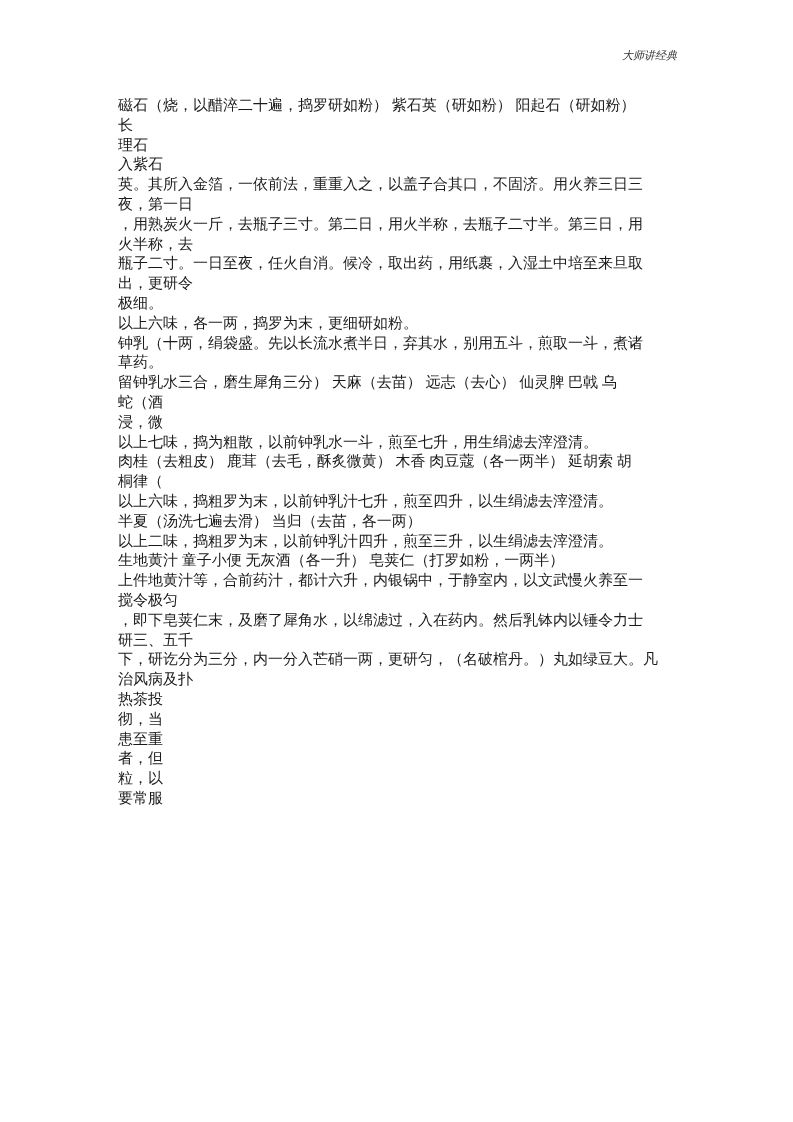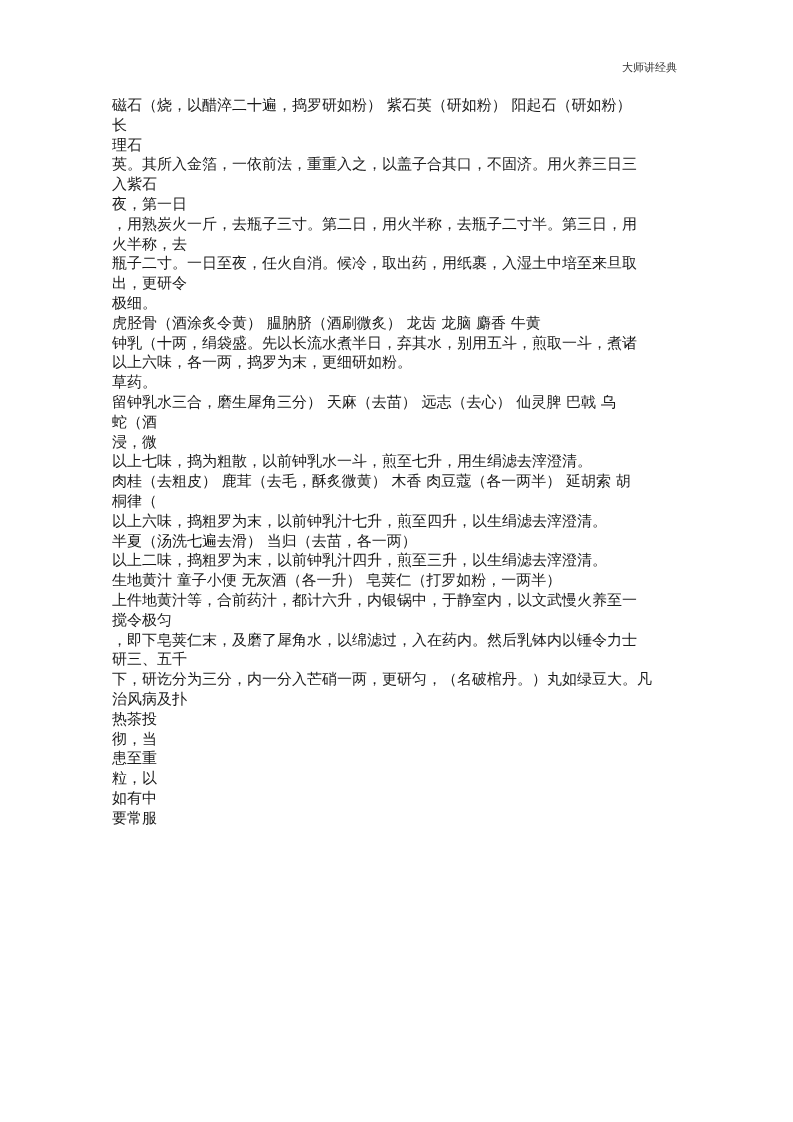--- a/index.html
+++ b/index.html
@@ -10,74 +10,75 @@
     body {
       width: 793px;
       height: 1122px;
       position: relative;
       overflow: hidden;
       font-family: "DejaVu Serif", "Liberation Serif", serif;
       color: #1a1a1a;
     }
     .header {
       position: absolute;
-      top: 60px;
+      top: 48px;
       right: 116px;
       font-size: 11px;
       color: #333;
+      font-style: italic;
     }
     .body-text {
       position: absolute;
-      left: 112px;
+      left: 118px;
       top: 96px;
       width: 560px;
+      font-family: Liberation Serif, serif;
     }
     .line {
       font-size: 15px;
       line-height: 19.8px;
       height: 19.8px;
       white-space: nowrap;
     }
   </style>
 </head>
 <body>
 
 <div class="header">大师讲经典</div>
 
 <div class="body-text">
   <div class="line">磁石（烧，以醋淬二十遍，捣罗研如粉） 紫石英（研如粉） 阳起石（研如粉）</div>
   <div class="line">长</div>
   <div class="line">理石</div>
+  <div class="line">入紫石</div>
   <div class="line">英。其所入金箔，一依前法，重重入之，以盖子合其口，不固济。用火养三日三</div>
-  <div class="line">入紫石</div>
   <div class="line">夜，第一日</div>
   <div class="line">，用熟炭火一斤，去瓶子三寸。第二日，用火半称，去瓶子二寸半。第三日，用</div>
   <div class="line">火半称，去</div>
   <div class="line">瓶子二寸。一日至夜，任火自消。候冷，取出药，用纸裹，入湿土中培至来旦取</div>
   <div class="line">出，更研令</div>
   <div class="line">极细。</div>
-  <div class="line">虎胫骨（酒涂炙令黄） 腽肭脐（酒刷微炙） 龙齿 龙脑 麝香 牛黄</div>
+  <div class="line">以上六味，各一两，捣罗为末，更细研如粉。</div>
   <div class="line">钟乳（十两，绢袋盛。先以长流水煮半日，弃其水，别用五斗，煎取一斗，煮诸</div>
-  <div class="line">以上六味，各一两，捣罗为末，更细研如粉。</div>
   <div class="line">草药。</div>
   <div class="line">留钟乳水三合，磨生犀角三分） 天麻（去苗） 远志（去心） 仙灵脾 巴戟 乌</div>
   <div class="line">蛇（酒</div>
   <div class="line">浸，微</div>
   <div class="line">以上七味，捣为粗散，以前钟乳水一斗，煎至七升，用生绢滤去滓澄清。</div>
   <div class="line">肉桂（去粗皮） 鹿茸（去毛，酥炙微黄） 木香 肉豆蔻（各一两半） 延胡索 胡</div>
   <div class="line">桐律（</div>
   <div class="line">以上六味，捣粗罗为末，以前钟乳汁七升，煎至四升，以生绢滤去滓澄清。</div>
   <div class="line">半夏（汤洗七遍去滑） 当归（去苗，各一两）</div>
   <div class="line">以上二味，捣粗罗为末，以前钟乳汁四升，煎至三升，以生绢滤去滓澄清。</div>
   <div class="line">生地黄汁 童子小便 无灰酒（各一升） 皂荚仁（打罗如粉，一两半）</div>
   <div class="line">上件地黄汁等，合前药汁，都计六升，内银锅中，于静室内，以文武慢火养至一</div>
   <div class="line">搅令极匀</div>
   <div class="line">，即下皂荚仁末，及磨了犀角水，以绵滤过，入在药内。然后乳钵内以锤令力士</div>
   <div class="line">研三、五千</div>
   <div class="line">下，研讫分为三分，内一分入芒硝一两，更研匀，（名破棺丹。）丸如绿豆大。凡</div>
   <div class="line">治风病及扑</div>
   <div class="line">热茶投</div>
   <div class="line">彻，当</div>
   <div class="line">患至重</div>
+  <div class="line">者，但</div>
   <div class="line">粒，以</div>
-  <div class="line">如有中</div>
   <div class="line">要常服</div>
 </div>
 
 </body></html>

